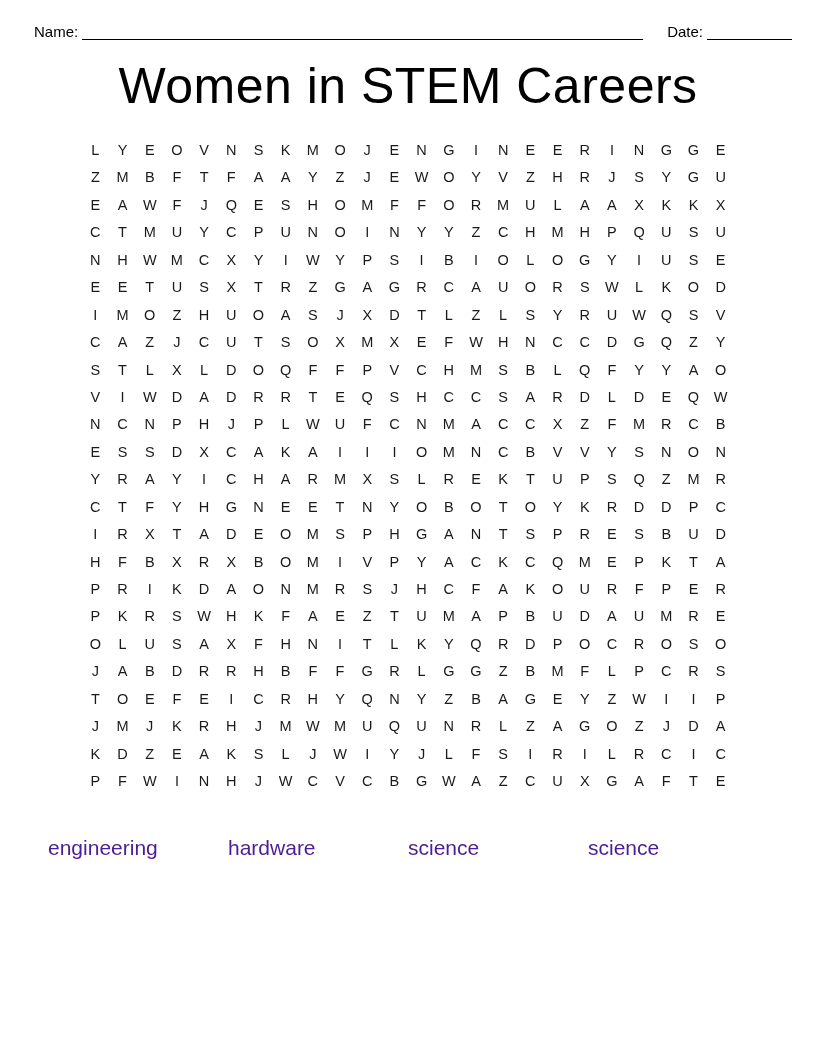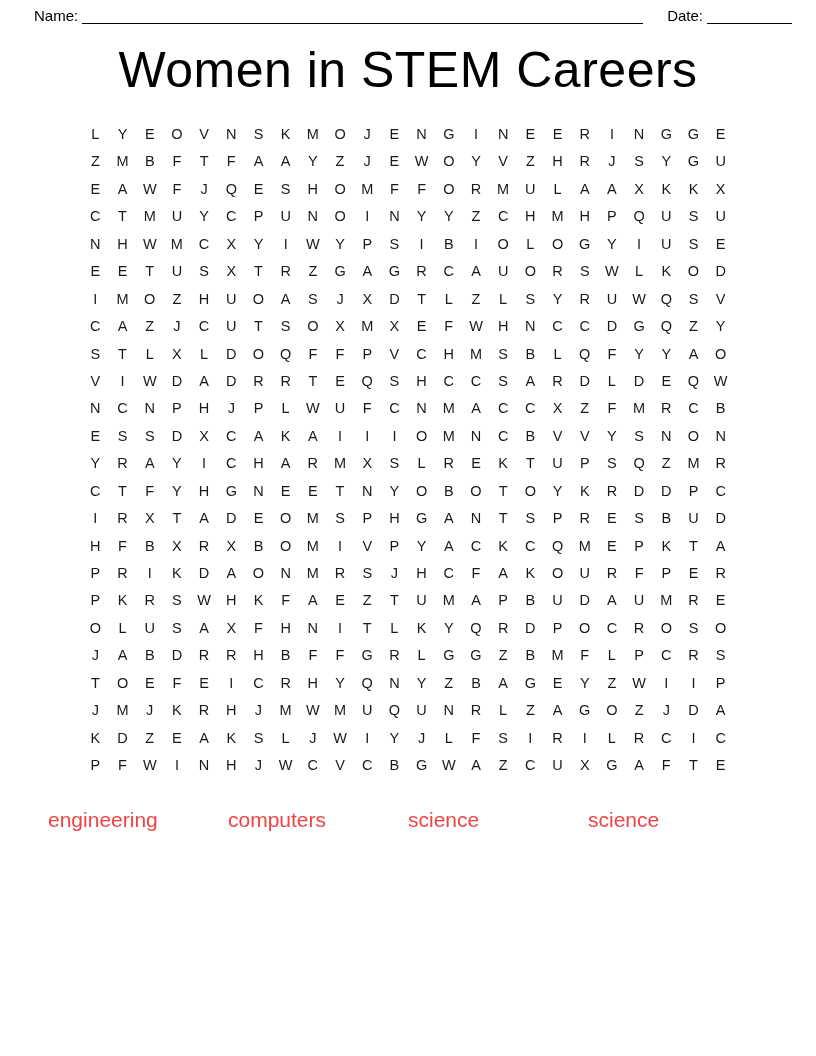--- a/index.html
+++ b/index.html
@@ -14,21 +14,21 @@
     color: #000000;
     overflow: hidden;
     position: relative;
   }
 
   
   .header-line {
     display: flex;
     align-items: flex-end;
     padding: 4px 24px 0 34px;
-    height: 24px;
+    height: 40px;
     box-sizing: border-box;
   }
   .field-label {
     font-size: 15px;
     line-height: 16px;
     white-space: nowrap;
     letter-spacing: 0px;
   }
   .rule {
     border-bottom: 1px solid #000;
@@ -84,22 +84,23 @@
     padding-right: 40px;
     display: grid;
     grid-template-columns: 180px 180px 180px 180px;
     grid-auto-rows: 35.6px;
     grid-auto-flow: column;
   }
   .word {
     font-size: 21px;
     line-height: 35.6px;
     font-family: "Liberation Sans", sans-serif;
-    color: #ef4444;
+    color: #4c1d95;
     white-space: nowrap;
+    margin-top: 12px;
   }
 </style>
 </head>
 <body>
 
 <div class="header-line">
   <span class="field-label">Name:</span>
   <span class="rule rule-name"></span>
   <span class="date-group">
     <span class="field-label">Date:</span>
@@ -685,16 +686,16 @@
       <div class="cell">G</div>
       <div class="cell">A</div>
       <div class="cell">F</div>
       <div class="cell">T</div>
       <div class="cell">E</div>
     </div>
 </div>
 
 <div class="wordlist" id="word-list">
     <div class="word">engineering</div>
-    <div class="word">computers</div>
+    <div class="word">hardware</div>
     <div class="word">science</div>
     <div class="word">science</div>
   </div>
 
 </body></html>

